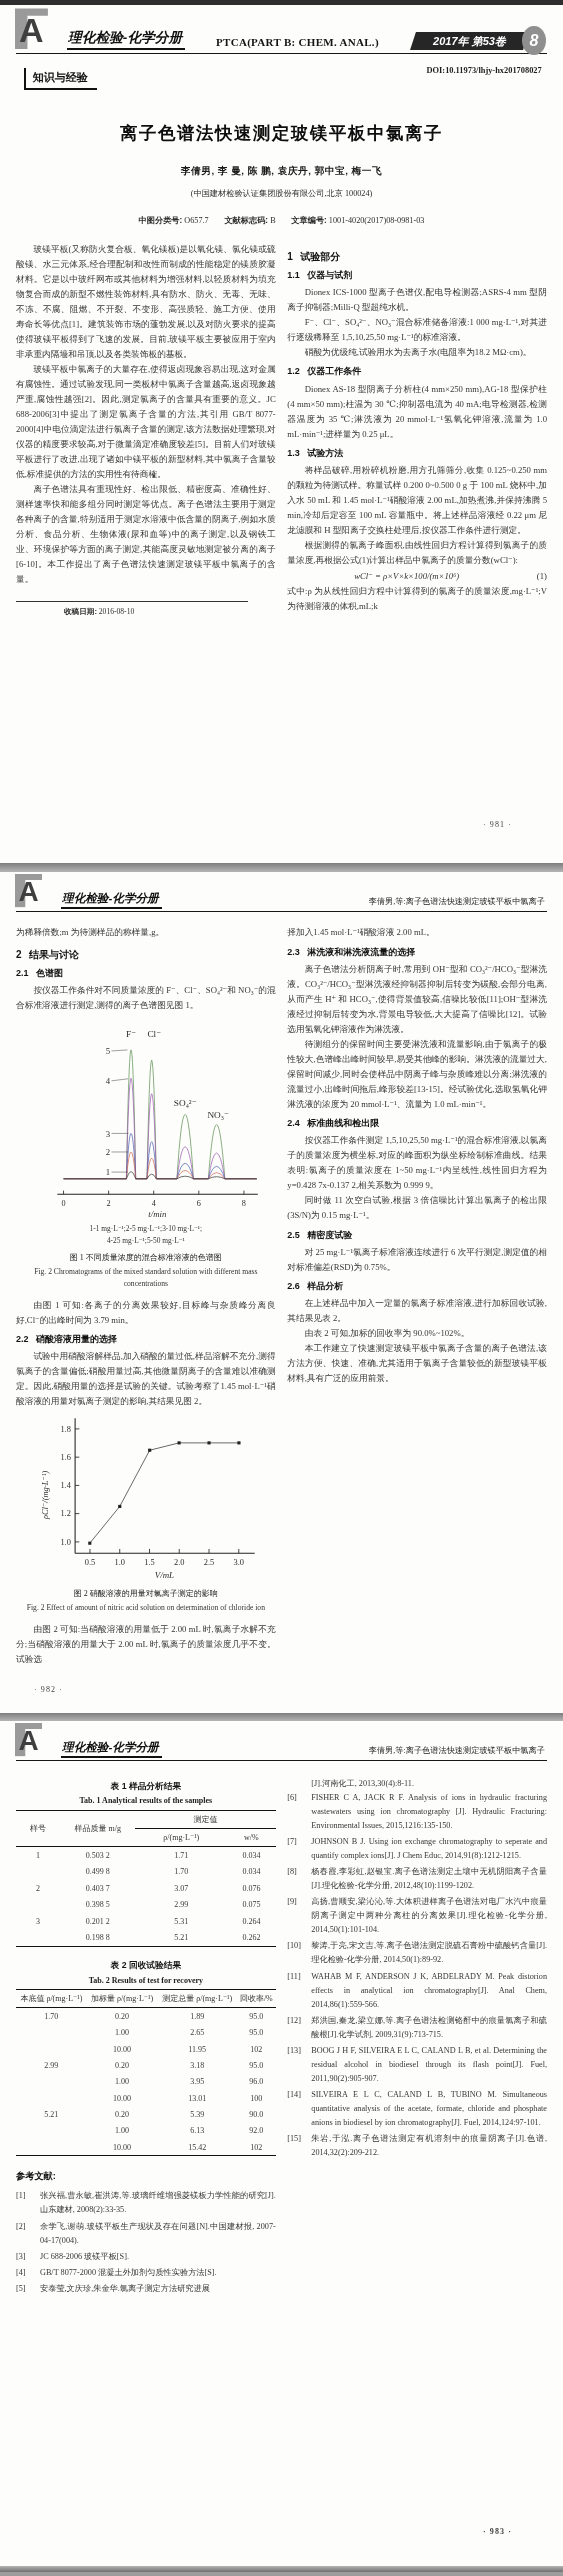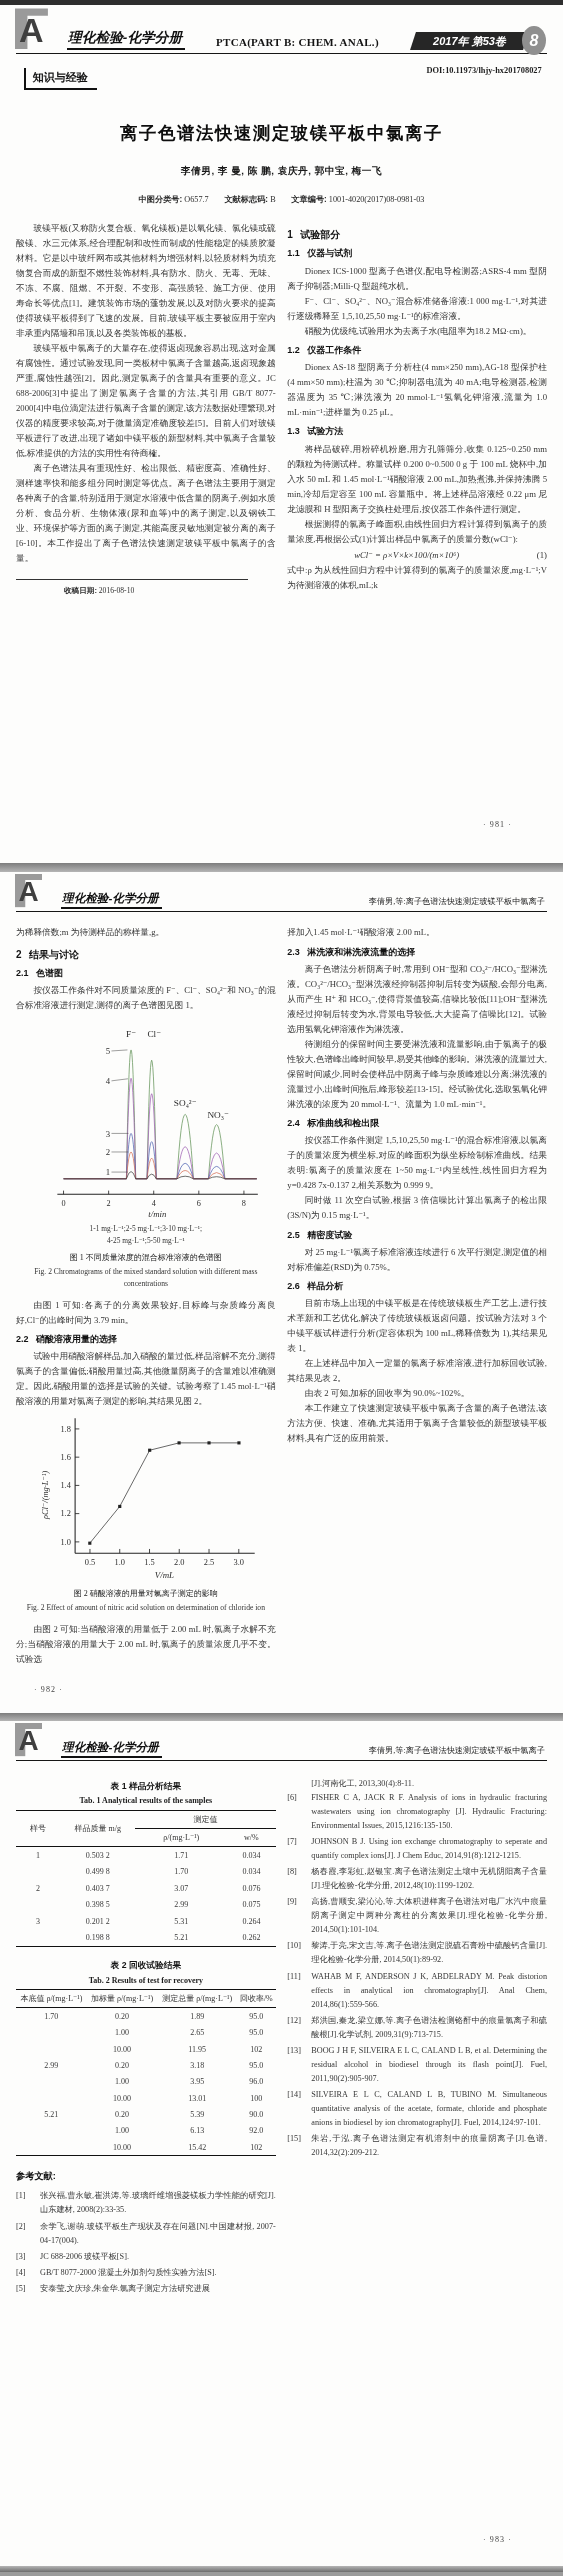--- a/index.html
+++ b/index.html
@@ -65,21 +65,21 @@
   .sec-h1 .no,.sec-h2 .no{margin-right:7.4px;}
   .footnote{margin-top:13.7px;border-top:0.8px solid #333;width:232px;padding-top:5.3px;
     font-size:7.6px;color:#2f2f2f;}
   .footnote b{font-family:"Liberation Sans",sans-serif;padding-left:48px;}
   .equation{display:flex;align-items:center;font-size:8.7px;color:#2f2f2f;margin:3.2px 0;}
   .equation .eq-body{flex:1;text-align:center;font-style:italic;}
   .equation .eq-no{width:21px;text-align:right;font-style:normal;}
   .pageno{position:absolute;font-size:8px;color:#444;letter-spacing:1.1px;}
   #page1 .pageno{right:51px;bottom:34px;}
   #page2 .pageno{left:34px;bottom:19px;}
-  #page3 .pageno{right:51px;bottom:22px;}
+  #page3 .pageno{right:51px;bottom:30px;font-weight:bold;}
 
   
   .figure{margin:5.3px auto 0 auto;text-align:center;}
   .fig-legend{font-size:7.4px;color:#333;line-height:12.6px;margin-top:1.1px;text-align:center;}
   .fig-cap-cn{font-size:8px;color:#222;margin-top:4.2px;text-align:center;}
   .fig-cap-en{font-size:7.6px;color:#333;margin-top:3.2px;line-height:12px;text-align:center;}
   svg text{font-family:"Liberation Serif","DejaVu Serif",serif;fill:#2d2d2d;}
   svg .axis{stroke:#222;stroke-width:2;fill:none;}
   svg .tick{stroke:#222;stroke-width:1.6;}
   svg .trace{fill:none;stroke-width:1.4;}
@@ -123,20 +123,21 @@
     <div class="issue-circle">8</div>
   </div>
 
   <div class="doi-row">
     <div class="column-label">知识与经验</div>
     <div class="doi">DOI:10.11973/lhjy-hx201708027</div>
   </div>
 
   <h1 class="art-title">离子色谱法快速测定玻镁平板中氯离子</h1>
   <div class="art-authors">李倩男, 李 曼, 陈 鹏, 袁庆丹, 郭中宝, 梅一飞</div>
+  <div class="art-affil">(中国建材检验认证集团股份有限公司,北京 100024)</div>
   <div class="art-meta">
     <b>中图分类号:</b>
     <span>O657.7</span><span class="gap"></span>
     <b>文献标志码:</b>
     <span>B</span><span class="gap"></span>
     <b>文章编号:</b>
     <span>1001-4020(2017)08-0981-03</span>
   </div>
 
   <div class="cols">
@@ -312,21 +313,20 @@
       <div>
 
       <p class="para">按仪器工作条件测定 1,5,10,25,50 mg·L⁻¹的混合标准溶液,以氯离子的质量浓度为横坐标,对应的峰面积为纵坐标绘制标准曲线。结果表明:氯离子的质量浓度在 1~50 mg·L⁻¹内呈线性,线性回归方程为 y=0.428 7x-0.137 2,相关系数为 0.999 9。</p>
           <p class="para">同时做 11 次空白试验,根据 3 倍信噪比计算出氯离子的检出限(3S/N)为 0.15 mg·L⁻¹。</p>
         </div>
       <h3 class="sec-h2"><span class="no">2.5</span><span>精密度试验</span></h3>
       <p class="para">对 25 mg·L⁻¹氯离子标准溶液连续进行 6 次平行测定,测定值的相对标准偏差(RSD)为 0.75%。</p>
       <h3 class="sec-h2"><span class="no">2.6</span><span>样品分析</span></h3>
       <div>
 
-      <p class="para">目前市场上出现的中镁平板是在传统玻镁板生产工艺上,进行技术革新和工艺优化,解决了传统玻镁板返卤问题。按试验方法对 3 个中镁平板试样进行分析(定容体积为 100 mL,稀释倍数为 1),其结果见表 1。</p>
           <p class="para">在上述样品中加入一定量的氯离子标准溶液,进行加标回收试验,其结果见表 2。</p>
           <p class="para">由表 2 可知,加标的回收率为 90.0%~102%。</p>
           <p class="para">本工作建立了快速测定玻镁平板中氯离子含量的离子色谱法,该方法方便、快速、准确,尤其适用于氯离子含量较低的新型玻镁平板材料,具有广泛的应用前景。</p>
         </div>
     </div>
   </div>
   <div class="pageno">· 982 ·</div>
 </div>
 
 <div class="page-gap"></div>

